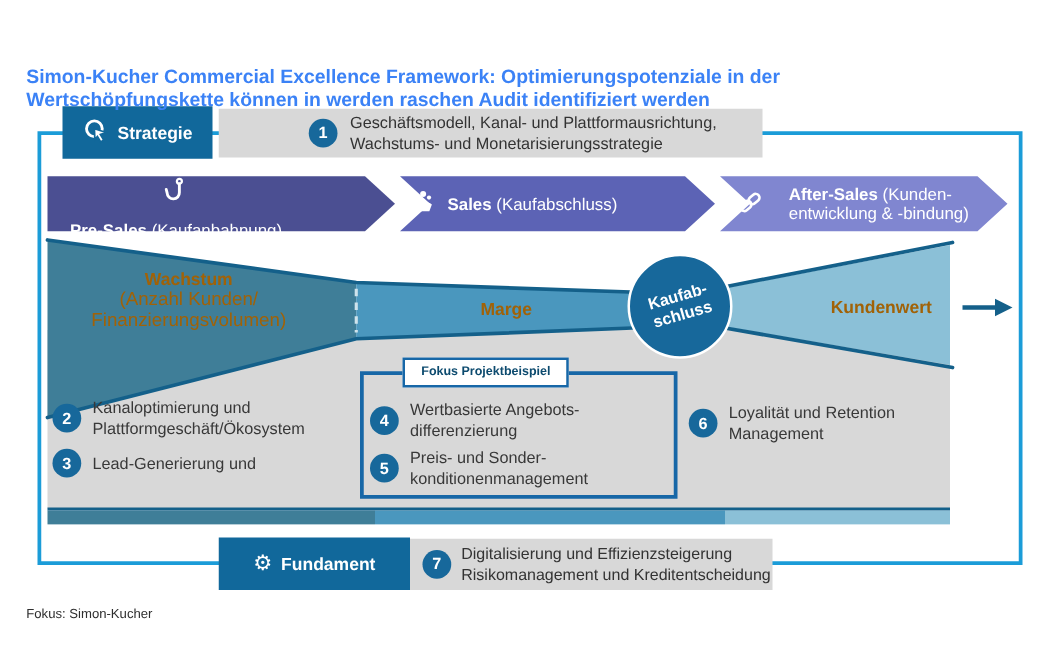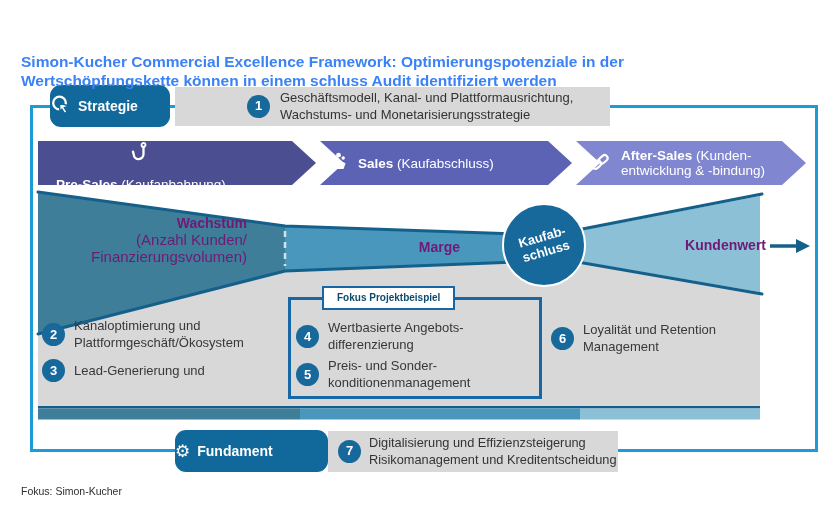--- a/index.html
+++ b/index.html
@@ -6,49 +6,49 @@
   #canvas{position:relative;width:840px;height:517px;background:#ffffff;
           font-family:"Liberation Sans",sans-serif;overflow:hidden;}
   .abs{position:absolute;}
   
   .title{left:21px;top:28px;width:770px;font-size:15.5px;font-weight:bold;color:#3b82f6;line-height:19px;z-index:4;margin-top:24px;}
   
   .frame{left:30px;top:105px;width:788px;height:347px;border:3px solid #1B9CD8;box-sizing:border-box;z-index:1;}
   .svg-layer{left:0;top:0;z-index:2;pointer-events:none;}
   .ovl{z-index:3;}
   
-  .pill{background:#11689B;display:flex;align-items:center;gap:7px;color:#fff;font-weight:bold;font-size:14px;border-radius:11px;}
+  .pill{background:#11689B;display:flex;align-items:center;justify-content:center;gap:7px;color:#fff;font-weight:bold;font-size:14px;}
   .graybox{background:#D8D8D8;display:flex;align-items:center;gap:10px;color:#333;font-size:13px;line-height:16.5px;box-sizing:border-box;}
   .num{width:23px;height:23px;border-radius:50%;background:#17689B;color:#fff;font-weight:bold;font-size:13px;
        display:flex;align-items:center;justify-content:center;flex:0 0 23px;}
   
   .chevtxt{height:44px;display:flex;align-items:center;gap:9px;color:#fff;font-size:13.5px;white-space:nowrap;}
   .chevtxt .b{font-weight:bold;}
   
-  .funlab{color:#701a75;text-align:right;}
+  .funlab{color:#a16207;text-align:center;}
   .funlab .b{font-weight:bold;font-size:14px;}
   .funlab .r{font-size:15px;line-height:17px;}
   .rot{transform:rotate(-16deg);font-weight:bold;font-size:13px;line-height:15px;color:#fff;text-align:center;}
   
   .item{display:flex;align-items:center;gap:9px;color:#383838;font-size:13px;line-height:17px;}
   
   .focusbox{left:288px;top:297px;width:254px;height:102px;border:3px solid #1767A7;box-sizing:border-box;}
   .focuslab{left:322px;top:286px;background:#fff;border:2.5px solid #1767A7;color:#0c4a6e;font-weight:bold;
             font-size:10px;padding:2px 13px;line-height:16px;}
   .gear{font-family:"DejaVu Sans",sans-serif;font-size:17px;color:#fff;line-height:17px;}
   .src{left:21px;top:485px;font-size:10.5px;color:#2e2e2e;z-index:4;}
 </style>
 </head>
 <body>
 
 <div id="canvas">
 
   <div class="abs title">
     <div>Simon-Kucher Commercial Excellence Framework: Optimierungspotenziale in der</div>
-    <div>Wertschöpfungskette können in einem schluss Audit identifiziert werden</div>
+    <div>Wertschöpfungskette können in werden raschen Audit identifiziert werden</div>
   </div>
 
   <div class="abs frame"></div>
 
   <svg class="abs svg-layer" width="840" height="517" viewBox="0 0 840 517">
 
     <rect x="38" y="264" width="722" height="143" fill="#D8D8D8"></rect>
 
     <rect x="38" y="406" width="722" height="2.5" fill="#14608A"></rect>
     <rect x="38" y="408.5" width="262" height="11" fill="#3F7E98"></rect>
@@ -108,21 +108,21 @@
       <svg width="21" height="22" viewBox="0 0 21 22">
         <circle cx="10.5" cy="4.2" r="2.4" fill="#fff"></circle>
         <circle cx="5.8" cy="7" r="1.7" fill="#fff"></circle>
         <circle cx="15.2" cy="7" r="1.7" fill="#fff"></circle>
         <path d="M3.5,12.5 c3,-2.6 11,-2.6 14,0 l-2,5.5 h-10 Z" fill="#fff"></path>
       </svg>
     </span>
     <span><span class="b">Sales</span>
       <span>(Kaufabschluss)</span></span>
   </div>
-  <div class="abs ovl chevtxt" style="left:589px;top:141px;gap:10px;">
+  <div class="abs ovl chevtxt" style="left:589px;top:141px;gap:20px;">
     <span>
       <svg width="22" height="22" viewBox="0 0 22 22">
         <g transform="rotate(-40 11 11)" fill="none" stroke="#fff" stroke-width="2.1">
           <rect x="2" y="8" width="9.5" height="6" rx="3"></rect>
           <rect x="10.5" y="8" width="9.5" height="6" rx="3"></rect>
         </g>
       </svg>
     </span>
     <span style="line-height:15.5px;">
       <div><span class="b">After-Sales</span>

